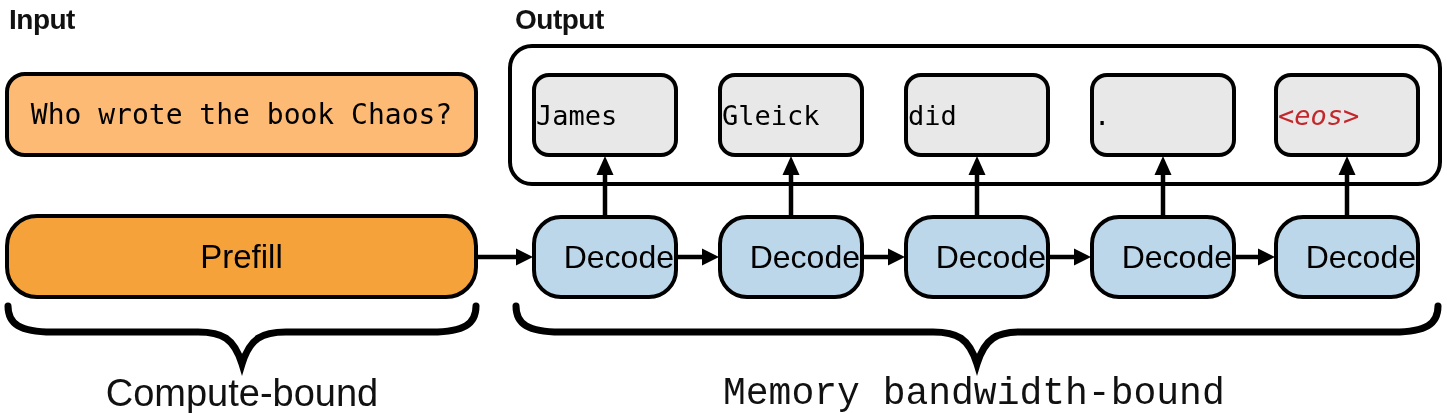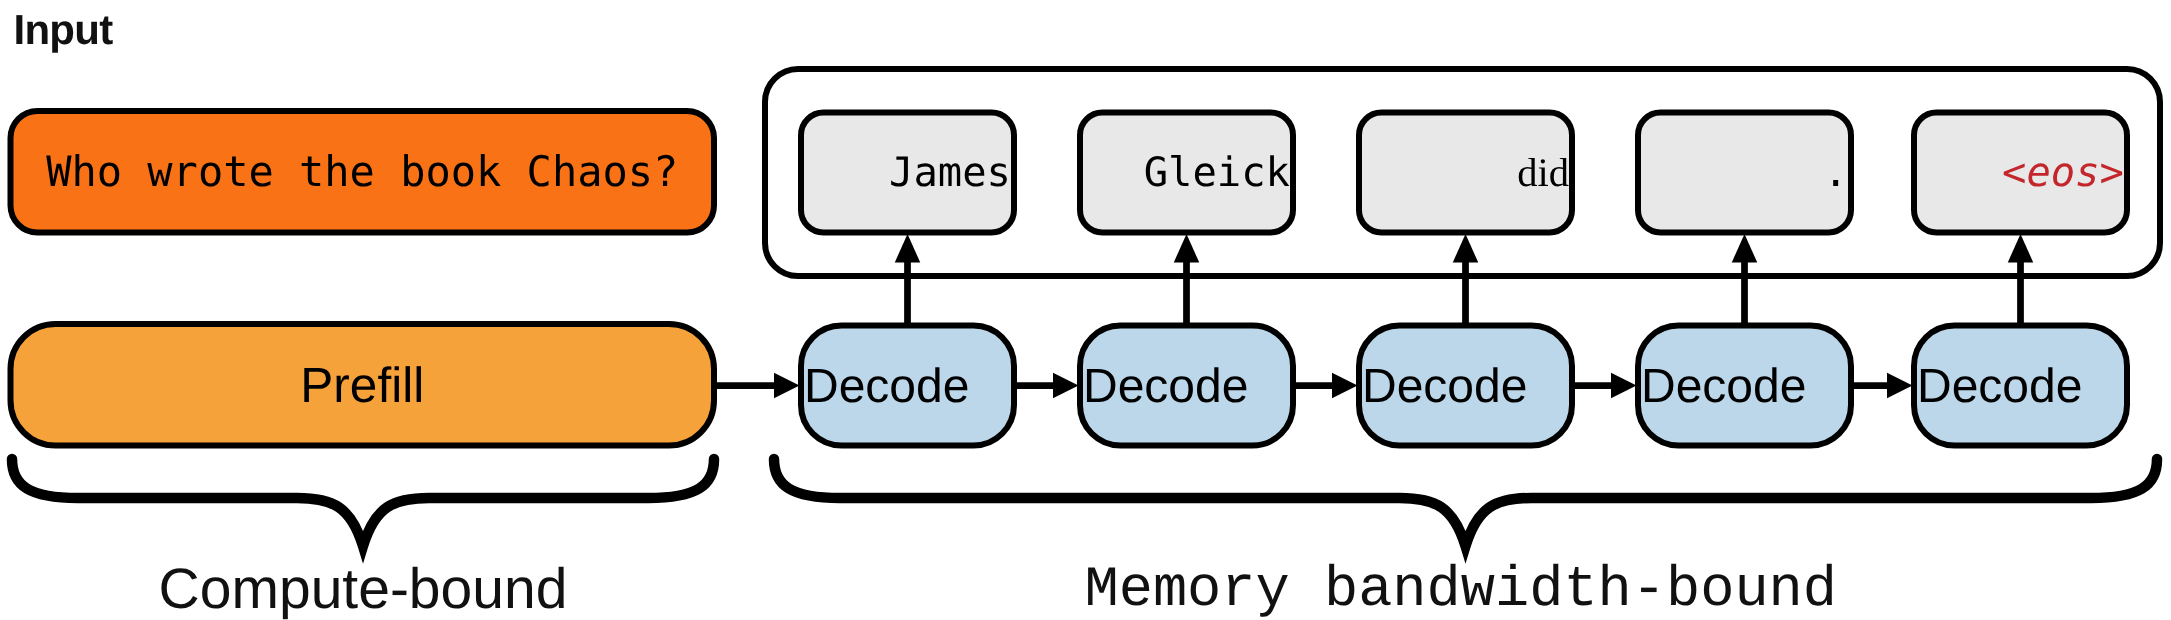--- a/index.html
+++ b/index.html
@@ -19,21 +19,21 @@
     letter-spacing: -0.5px;
     color: #111;
   }
   #label-input  { left: 9px;  top: 4px; }
   #label-output { left: 515px; top: 4px; }
 
   .input-box {
     position: absolute;
     left: 5px; top: 72px;
     width: 465px; height: 77px;
-    background: #f97316;
+    background: #fdba74;
     border: 4px solid var(--stroke, #000);
     border-radius: 20px;
     display: flex; align-items: center; justify-content: center;
     font-family: "DejaVu Sans Mono", monospace;
     font-size: 28px;
     white-space: nowrap;
   }
 
   .output-container {
     position: absolute;
@@ -44,21 +44,21 @@
     border-radius: 24px;
   }
 
   .token-box {
     position: absolute;
     top: 73px;
     width: 138px; height: 76px;
     background: var(--token-bg, #e8e8e8);
     border: 4px solid var(--stroke, #000);
     border-radius: 17px;
-    display: flex; align-items: center; justify-content: flex-end;
+    display: flex; align-items: center; justify-content: flex-start;
     font-family: "DejaVu Sans Mono", monospace;
     font-size: 27px;
     white-space: nowrap;
   }
   .token-eos { color: var(--eos-text, #c3272b); }
 
   .prefill-box {
     position: absolute;
     left: 5px; top: 214px;
     width: 465px; height: 77px;
@@ -69,21 +69,21 @@
     font-size: 33px;
   }
 
   .decode-box {
     position: absolute;
     top: 215px;
     width: 138px; height: 76px;
     background: var(--decode-bg, #bcd7ea);
     border: 4px solid var(--stroke, #000);
     border-radius: 29px;
-    display: flex; align-items: center; justify-content: flex-start;
+    display: flex; align-items: center; justify-content: flex-end;
     font-size: 32px;
   }
 
   .phase-label {
     position: absolute;
     top: 372px;
     font-size: 38px;
     text-align: center;
     color: #111;
     white-space: nowrap;
@@ -97,34 +97,35 @@
     width: 1447px; height: 413px;
     pointer-events: none;
   }
 </style>
 </head>
 <body>
 
 <div class="canvas">
 
   <div class="section-label" id="label-input">Input</div>
+  <div class="section-label" id="label-output">Output</div>
 
   <div class="input-box">
     <span>Who wrote the book Chaos?</span>
   </div>
 
   <div class="output-container"></div>
 
   <div class="token-box" style="left:532px;">
     <span>James</span>
   </div>
   <div class="token-box" style="left:718px;">
     <span>Gleick</span>
   </div>
-  <div class="token-box" style="left:904px;font-family:Liberation Serif, serif;">
+  <div class="token-box" style="left:904px;">
     <span>did</span>
   </div>
   <div class="token-box" style="left:1090px;">
     <span>.</span>
   </div>
   <div class="token-box token-eos" style="left:1274px;font-style:italic;">
     <span>&lt;eos&gt;</span>
   </div>
 
   <div class="prefill-box">

